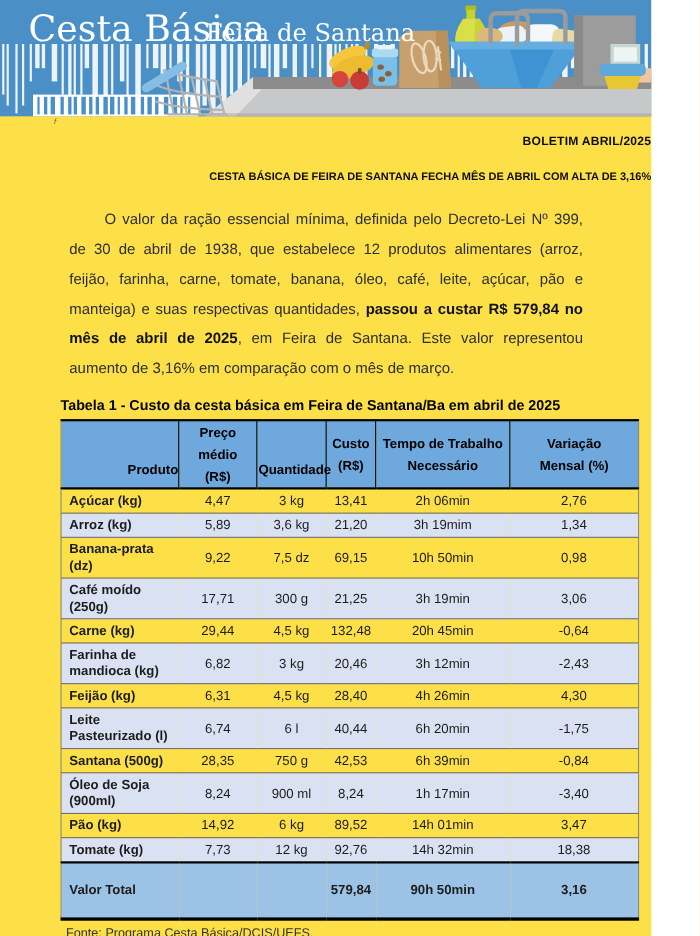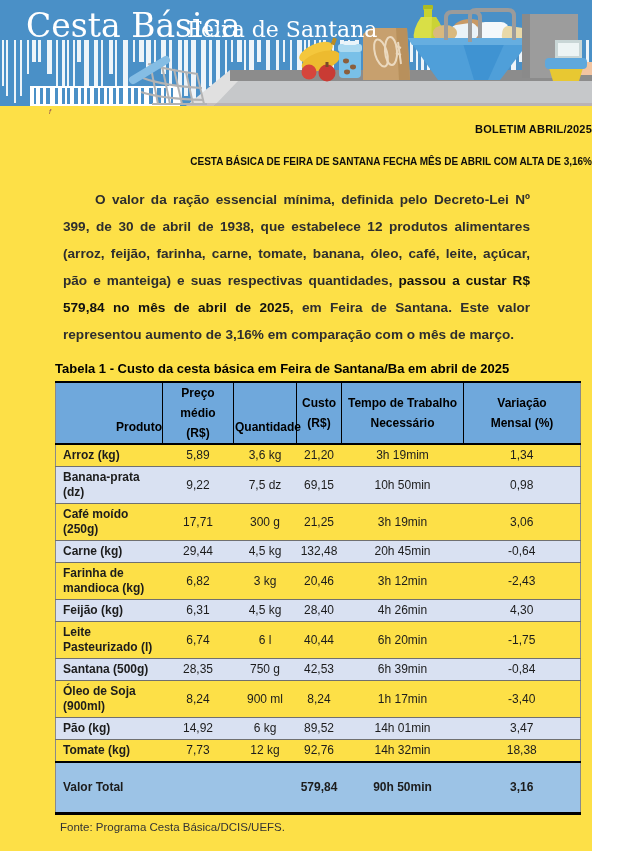--- a/index.html
+++ b/index.html
@@ -15,21 +15,21 @@
 
   
   .banner{position:relative;width:636px;height:106px;display:block;}
   .stray-mark{position:absolute;left:49px;top:108px;font-size:7px;font-style:italic;color:#8b4a52;line-height:7px;}
 
   
   .bulletin-title{margin-top:17px;text-align:right;font-size:11px;font-weight:bold;color:#0d0d0d;letter-spacing:.2px;}
   .headline{margin-top:21px;text-align:right;font-size:10px;font-weight:bold;color:#0d0d0d;}
 
   
-  .para{margin:19px 62px 0 63px;text-align:justify;text-indent:32px;font-size:13.6px;line-height:27px;color:#2e2e2e;font-weight:bold;}
+  .para{margin:19px 62px 0 63px;text-align:justify;text-indent:32px;font-size:13.6px;line-height:27px;color:#2e2e2e;}
   .para b{color:#111;}
 
   
   .caption{margin:13px 0 0 55px;font-size:13px;font-weight:bold;color:#000;}
   table.cb{margin:5px 0 0 55px;width:525px;border-collapse:collapse;table-layout:fixed;
            border-top:2px solid #000;border-left:1px solid #8a8a8a;border-right:1px solid #8a8a8a;
            font-size:12px;color:#1c1c1c;}
   col.c0{width:107px}col.c1{width:71px}col.c2{width:63px}col.c3{width:45px}col.c4{width:122px}col.c5{width:117px}
   table.cb thead th{background:var(--header-bg);height:48px;font-weight:bold;color:#000;
                     border-bottom:2px solid #000;text-align:center;vertical-align:middle;padding:0 1px;}
@@ -304,20 +304,28 @@
             <div>Necessário</div>
           </th>
           <th class="col5">
             <div>Variação</div>
             <div>Mensal (%)</div>
           </th>
         </tr>
       </thead>
     <tbody id="cb-body">
         <tr>
+          <td class="prod">Açúcar (kg)</td>
+          <td>4,47</td>
+          <td>3 kg</td>
+          <td>13,41</td>
+          <td>2h 06min</td>
+          <td>2,76</td>
+        </tr>
+        <tr>
           <td class="prod">Arroz (kg)</td>
           <td>5,89</td>
           <td>3,6 kg</td>
           <td>21,20</td>
           <td>3h 19mim</td>
           <td>1,34</td>
         </tr>
         <tr>
           <td class="prod">Banana-prata (dz)</td>
           <td>9,22</td>

